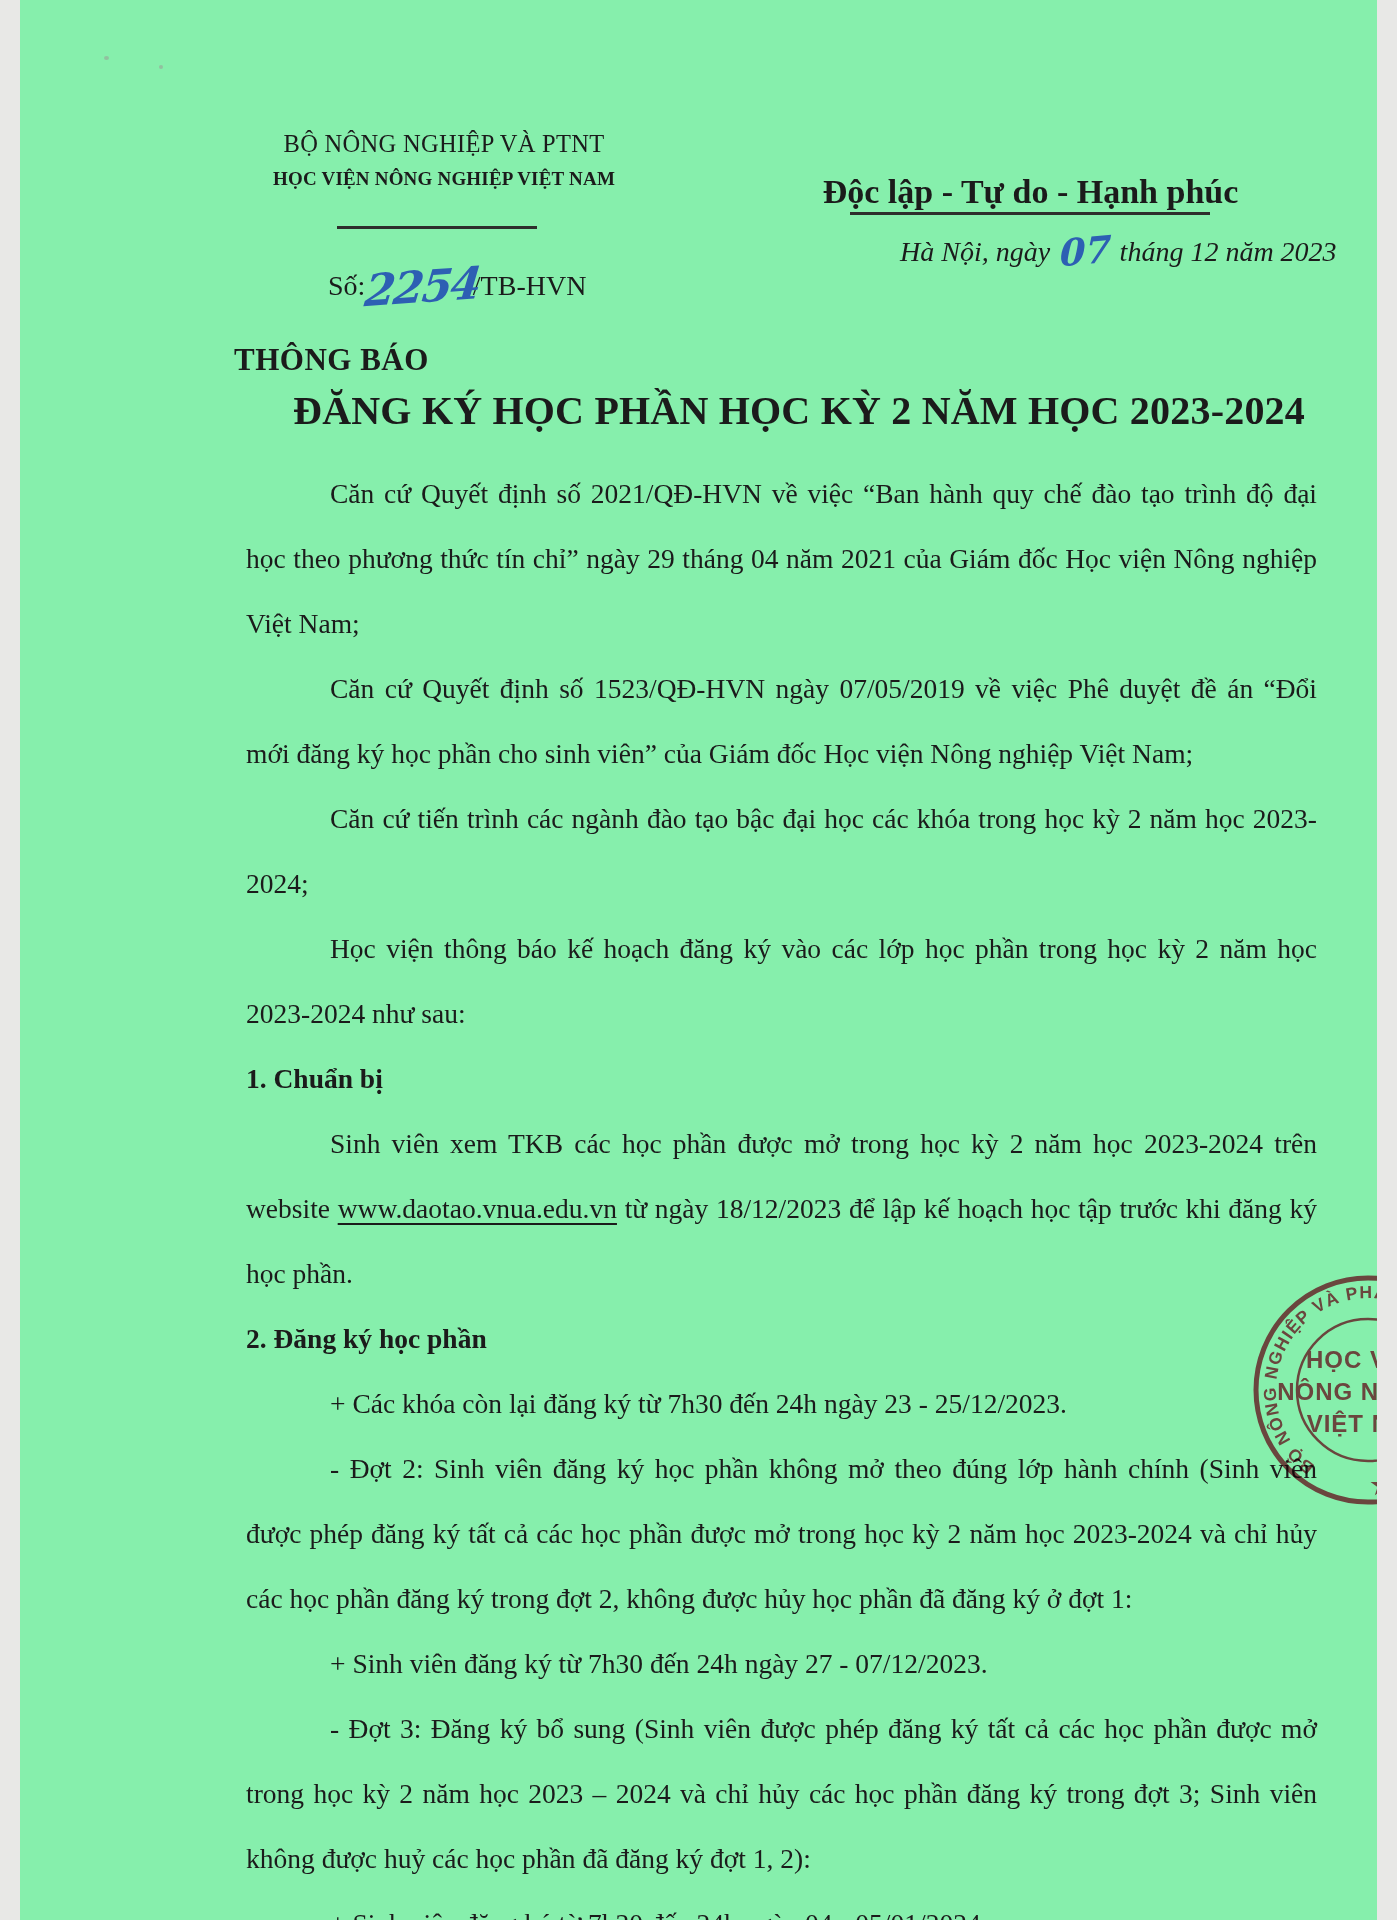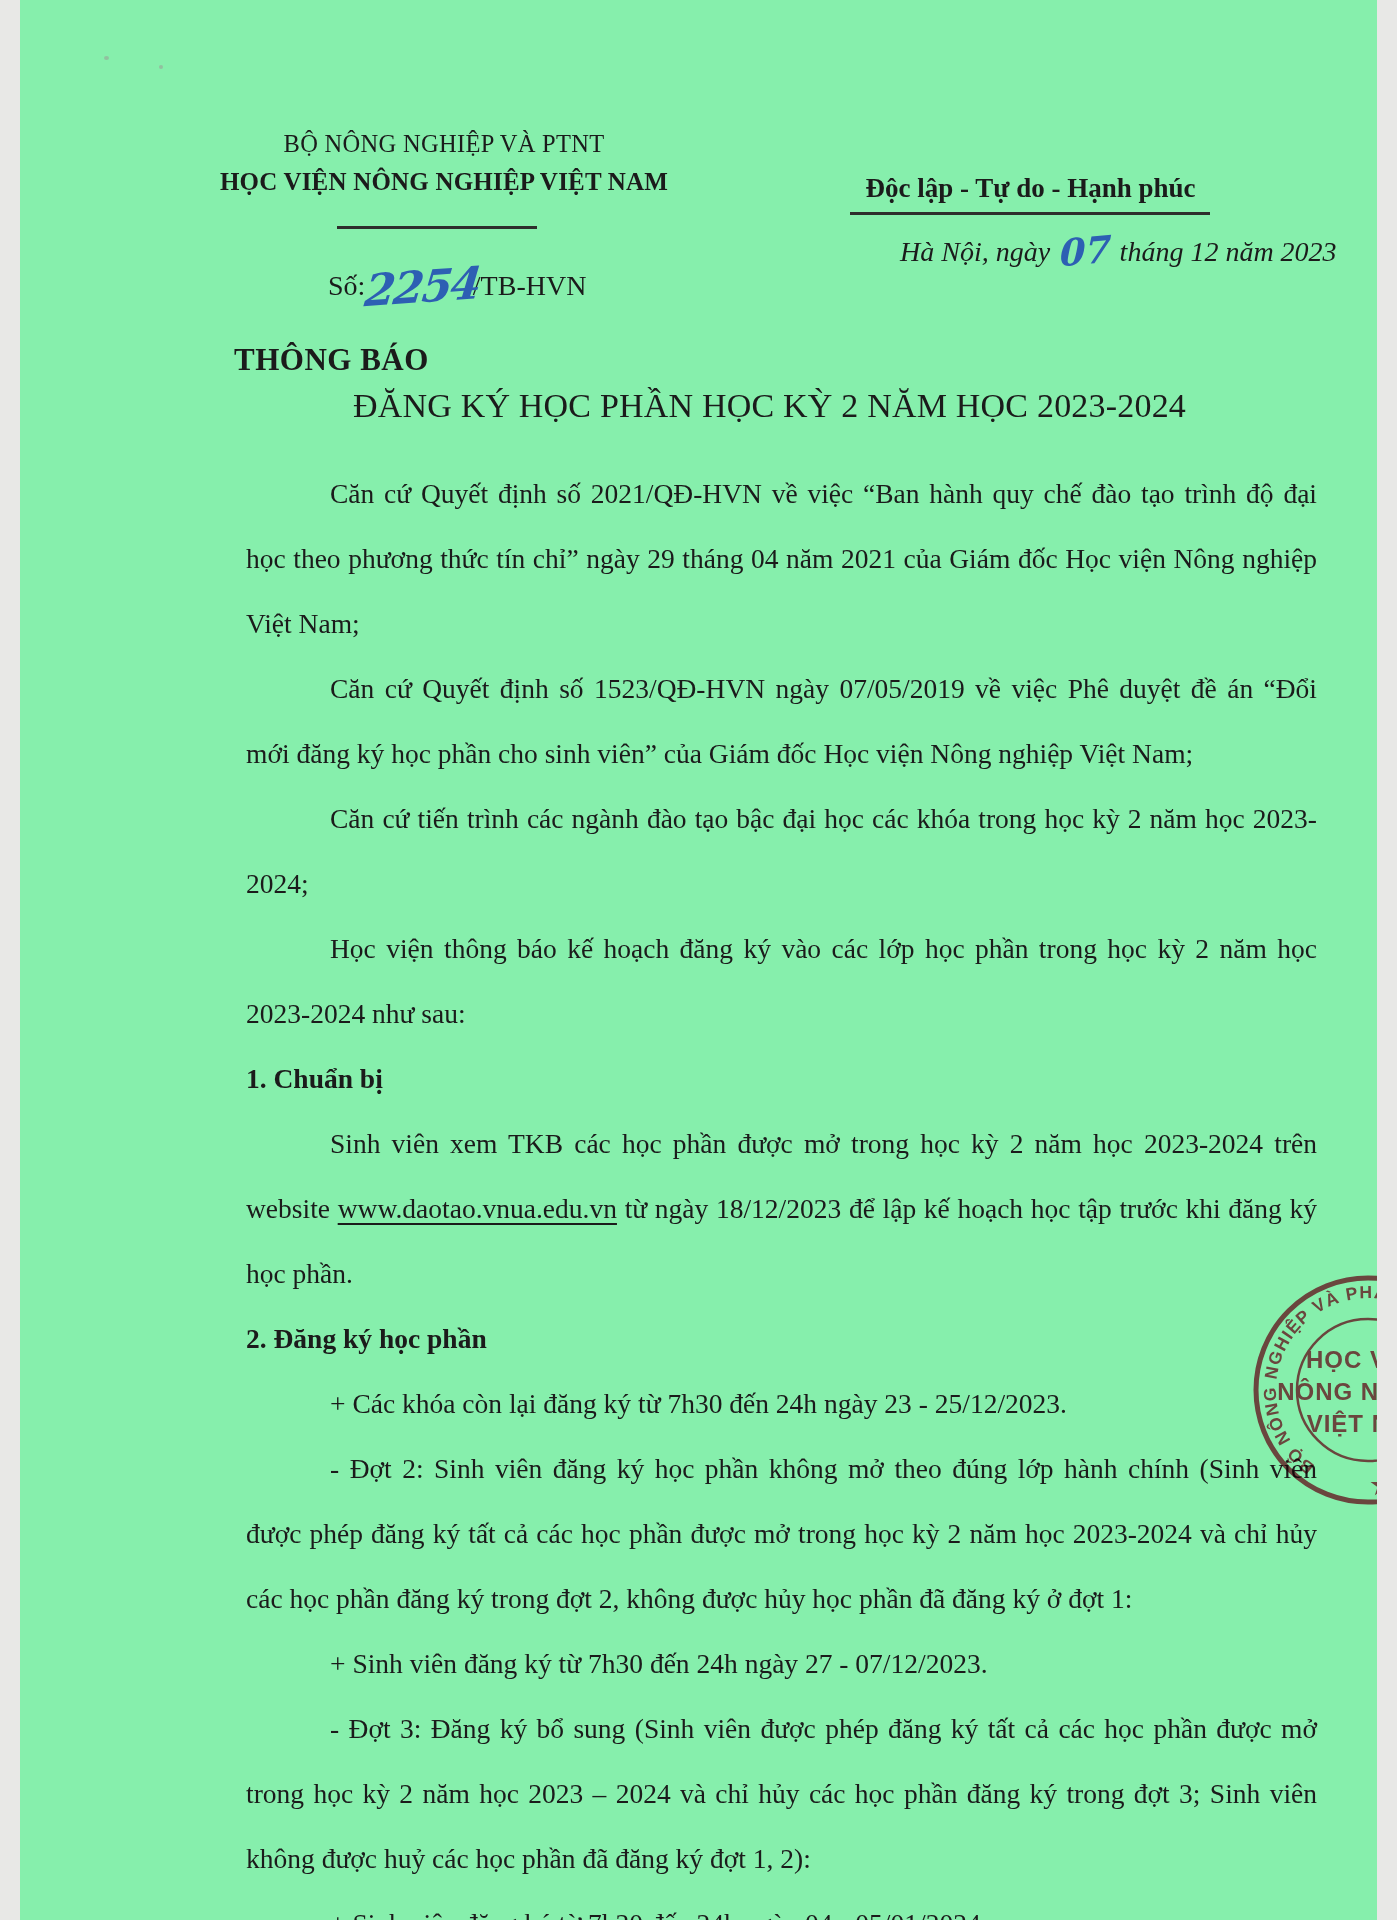--- a/index.html
+++ b/index.html
@@ -9,39 +9,39 @@
     width:1357px;height:1920px;
     margin:0 auto;
     background:#86efac;
     overflow:hidden;
     font-family:"Liberation Serif", serif;
     color:#1b1b1b;
   }
   .abs{position:absolute;}
   
   .org-line1{left:174px;top:130px;width:500px;text-align:center;font-size:24.5px;letter-spacing:.3px;}
-  .org-line2{left:174px;top:168px;width:500px;text-align:center;font-size:25px;font-weight:bold;letter-spacing:.2px;}
+  .org-line2{left:174px;top:168px;width:500px;text-align:center;font-size:19px;font-weight:bold;letter-spacing:.2px;}
   .org-underline{left:317px;top:226px;width:200px;height:3px;background:#2e2e2c;}
   .nat-line1{left:723px;top:134px;width:575px;text-align:center;font-size:26px;font-weight:bold;}
-  .nat-line2{left:723px;top:173px;width:575px;text-align:center;font-size:27px;font-weight:bold;}
+  .nat-line2{left:723px;top:173px;width:575px;text-align:center;font-size:34px;font-weight:bold;}
   .nat-underline{left:830px;top:212px;width:360px;height:3px;background:#2e2e2c;}
   
   .date-line{left:880px;top:236px;width:460px;font-size:28px;font-style:italic;white-space:nowrap;}
   .hand{
     color:#2d5fb3;
     font-family:"DejaVu Serif", serif;
     font-style:italic;font-weight:bold;
     display:inline-block;
   }
   .hand-day{font-size:37px;transform:rotate(-5deg) skewX(-6deg);position:relative;top:3px;margin:0 1px 0 3px;line-height:0;}
   .ref-line{left:308px;top:270px;font-size:28px;white-space:nowrap;}
   .hand-ref{font-size:44px;transform:rotate(-4deg) skewX(-10deg);position:relative;top:7px;margin:0 -7px 0 0;line-height:0;letter-spacing:-2px;}
   
   .title1{left:214px;top:342px;width:1071px;font-size:31px;font-weight:bold;letter-spacing:.5px;}
-  .title2{left:214px;top:387px;width:1071px;text-align:center;font-size:34px;font-weight:normal;letter-spacing:.2px;}
+  .title2{left:214px;top:387px;width:1071px;text-align:right;font-size:40px;font-weight:bold;letter-spacing:.2px;}
   
   .doc-body{
     left:226px;top:461px;width:1071px;
     font-size:27.5px;line-height:65px;
     text-align:justify;
     z-index:1;
   }
   .doc-body p{margin:0;padding:0;}
   .doc-body p.para{text-indent:84px;}
   .doc-body p.heading{font-weight:bold;text-indent:0;}

